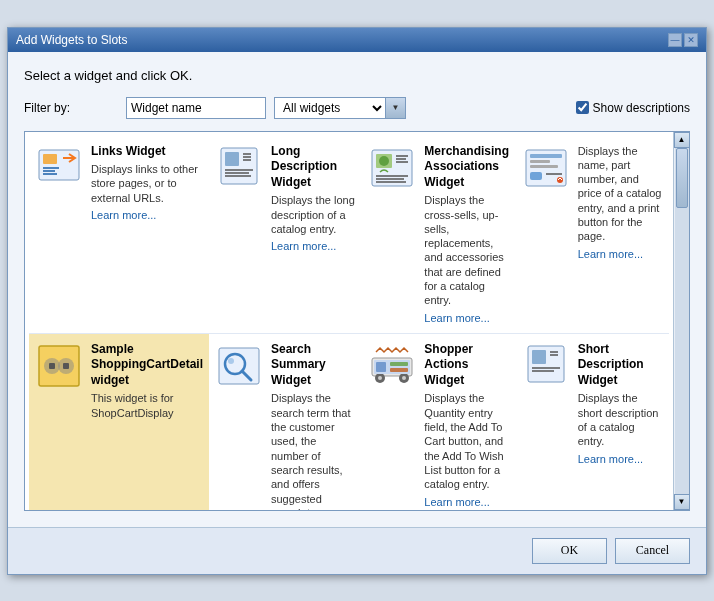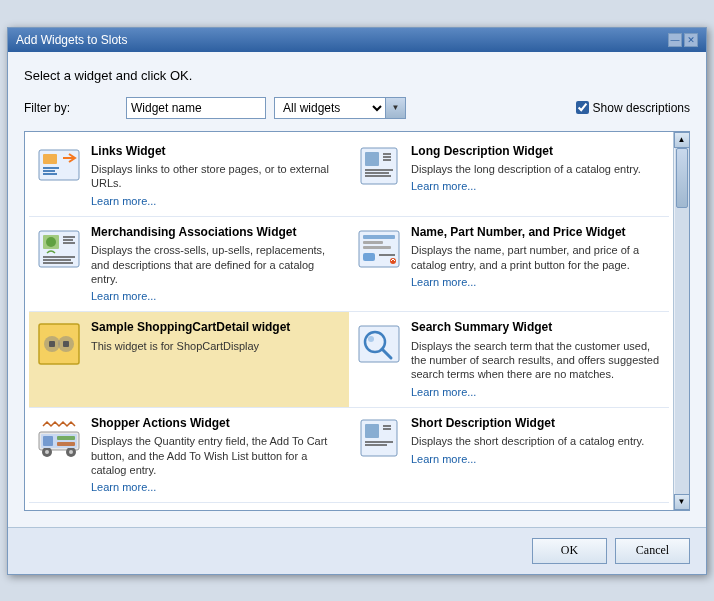--- a/index.html
+++ b/index.html
@@ -119,21 +119,21 @@
       border: 1px solid #7a9abf;
       background: white;
       height: 380px;
       display: flex;
       overflow: hidden;
     }
     .widget-list {
       flex: 1;
       overflow-y: auto;
       display: grid;
-      grid-template-columns: 1fr 1fr;
+      grid-template-columns: 1fr 1fr 1fr 1fr;
       align-content: start;
       padding: 4px;
     }
     .widget-list::-webkit-scrollbar { width: 0; }
     .widget-item {
       display: flex;
       align-items: flex-start;
       padding: 8px 6px;
       border-bottom: 1px solid #e0e8f4;
       gap: 8px;
@@ -315,40 +315,39 @@
               <line x1="26" y1="10" x2="38" y2="10" stroke="#555" stroke-width="1.5"></line>
               <line x1="26" y1="13" x2="36" y2="13" stroke="#555" stroke-width="1.5"></line>
               <line x1="26" y1="16" x2="38" y2="16" stroke="#555" stroke-width="1.5"></line>
               <line x1="6" y1="30" x2="38" y2="30" stroke="#555" stroke-width="1.5"></line>
               <line x1="6" y1="33" x2="34" y2="33" stroke="#555" stroke-width="1.5"></line>
               <line x1="6" y1="36" x2="36" y2="36" stroke="#555" stroke-width="1.5"></line>
             </svg>
           </div>
           <div class="widget-text">
             <div class="widget-name">Merchandising Associations Widget</div>
-            <div class="widget-desc">Displays the cross-sells, up-sells, replacements, and descriptions that are defined for a catalog entry.</div>
+            <div class="widget-desc">Displays the cross-sells, up-sells, replacements, and accessories that are defined for a catalog entry.</div>
             <a class="widget-learn">Learn more...</a>
           </div>
         </div>
 
         <div class="widget-item">
           <div class="widget-icon">
             <svg viewBox="0 0 44 44" xmlns="http://www.w3.org/2000/svg">
               <rect x="2" y="4" width="40" height="36" rx="2" fill="#e8f0fc" stroke="#7a9abf" stroke-width="1"></rect>
               <rect x="6" y="8" width="32" height="4" rx="1" fill="#4080c0" opacity="0.6"></rect>
               <rect x="6" y="14" width="20" height="3" rx="1" fill="#aaa"></rect>
               <rect x="6" y="19" width="28" height="3" rx="1" fill="#aaa"></rect>
               <rect x="6" y="26" width="12" height="8" rx="2" fill="#5090d0" opacity="0.8"></rect>
               <line x1="22" y1="28" x2="38" y2="28" stroke="#555" stroke-width="1.5"></line>
               <circle cx="36" cy="34" r="3" fill="#e05020"></circle>
               <path d="M34 34 L36 32 L38 34" stroke="white" stroke-width="1" fill="none"></path>
             </svg>
           </div>
           <div class="widget-text">
-            <div class="widget-name">Name, Part Number, and Price Widget</div>
             <div class="widget-desc">Displays the name, part number, and price of a catalog entry, and a print button for the page.</div>
             <a class="widget-learn">Learn more...</a>
           </div>
         </div>
 
         <div class="widget-item highlighted">
           <div class="widget-icon">
             <svg viewBox="0 0 44 44" xmlns="http://www.w3.org/2000/svg">
               <rect x="2" y="2" width="40" height="40" rx="2" fill="#f5d060" stroke="#c0a020" stroke-width="1.5"></rect>
               <circle cx="15" cy="22" r="8" fill="#888" opacity="0.5"></circle>

